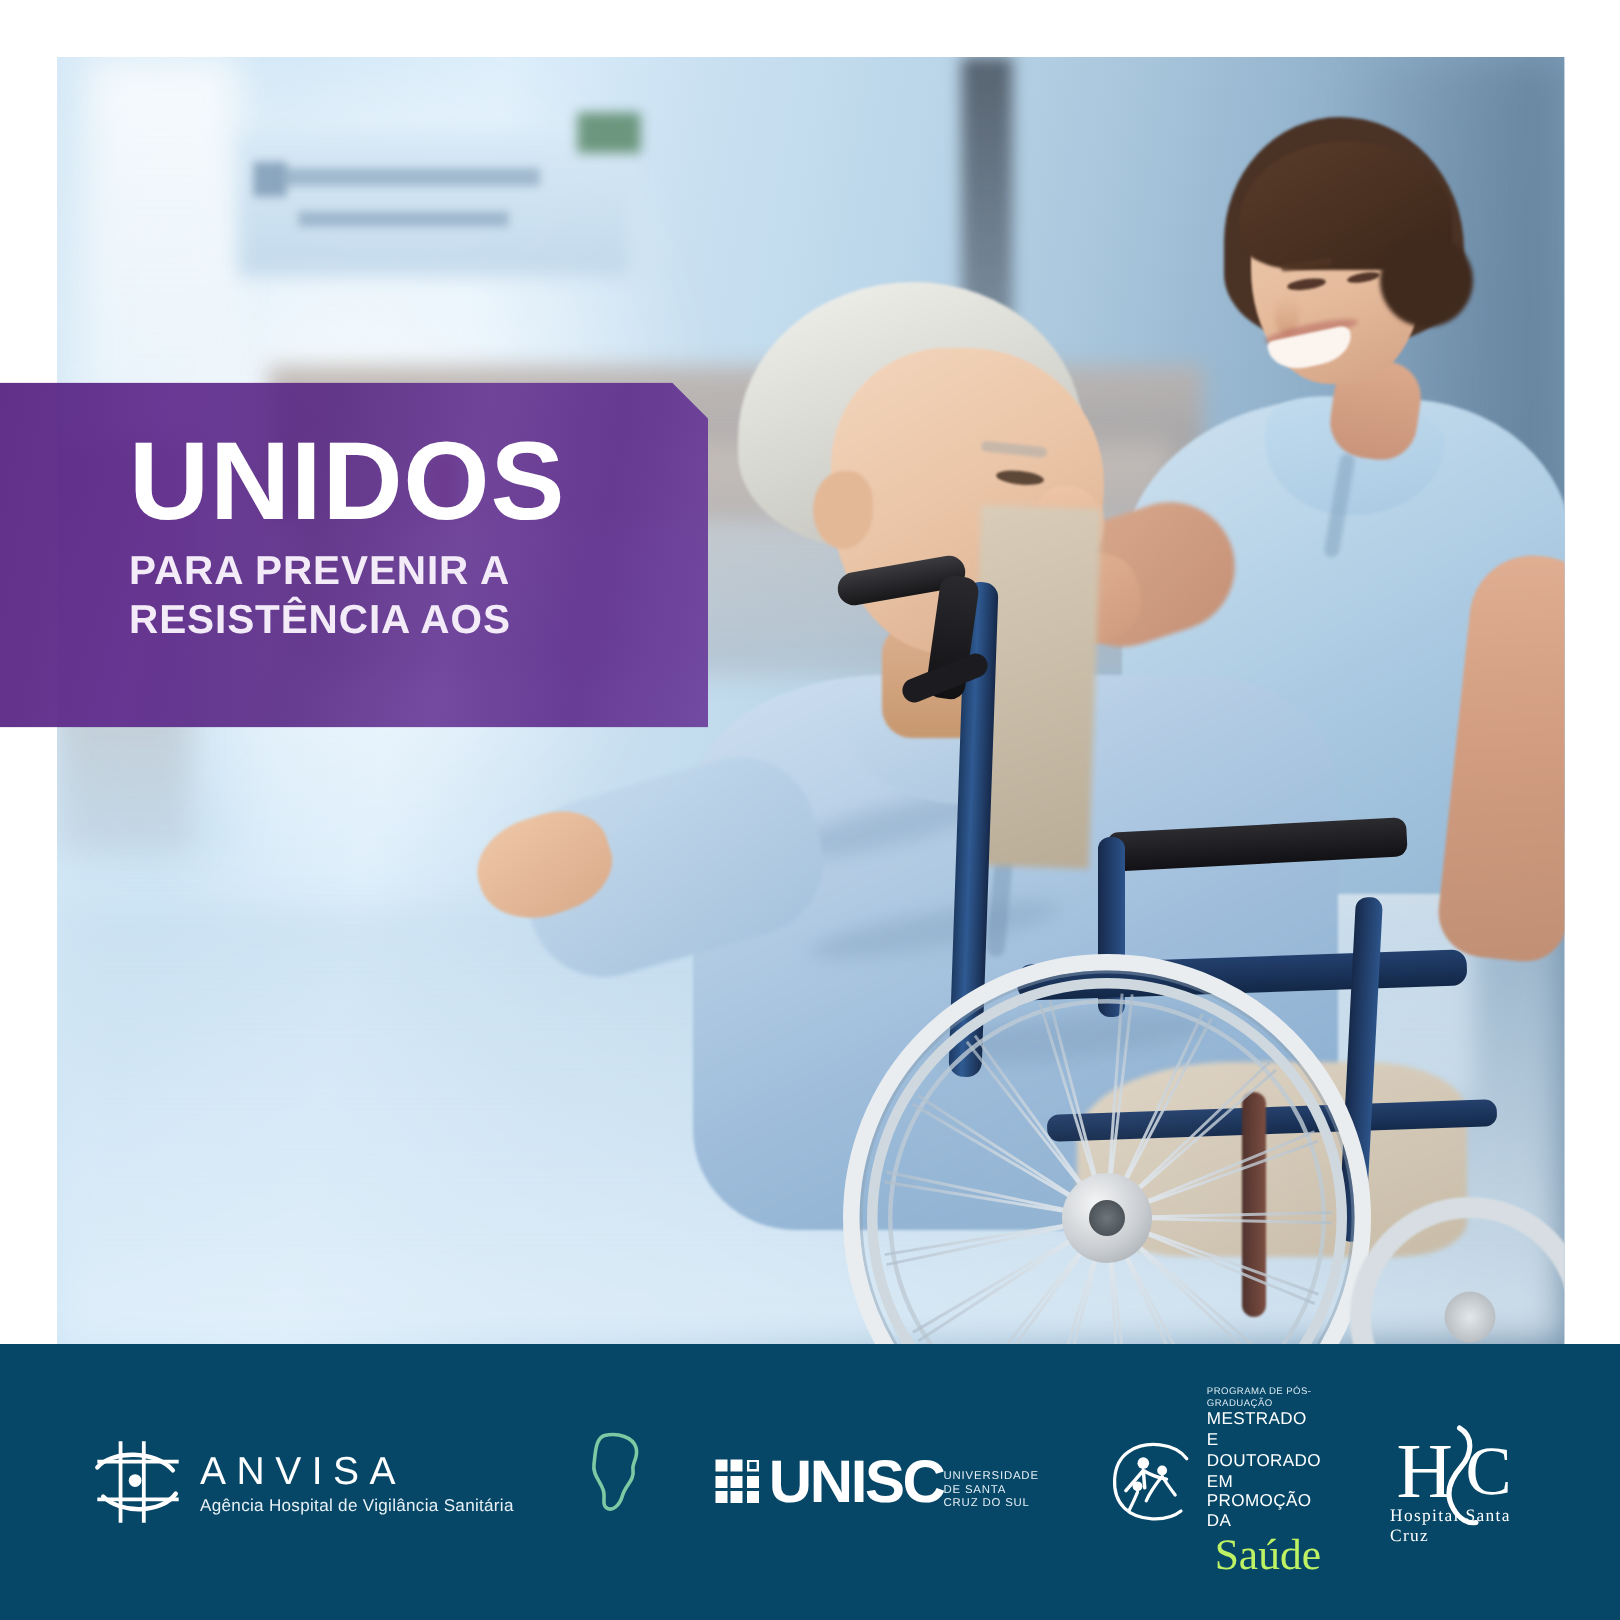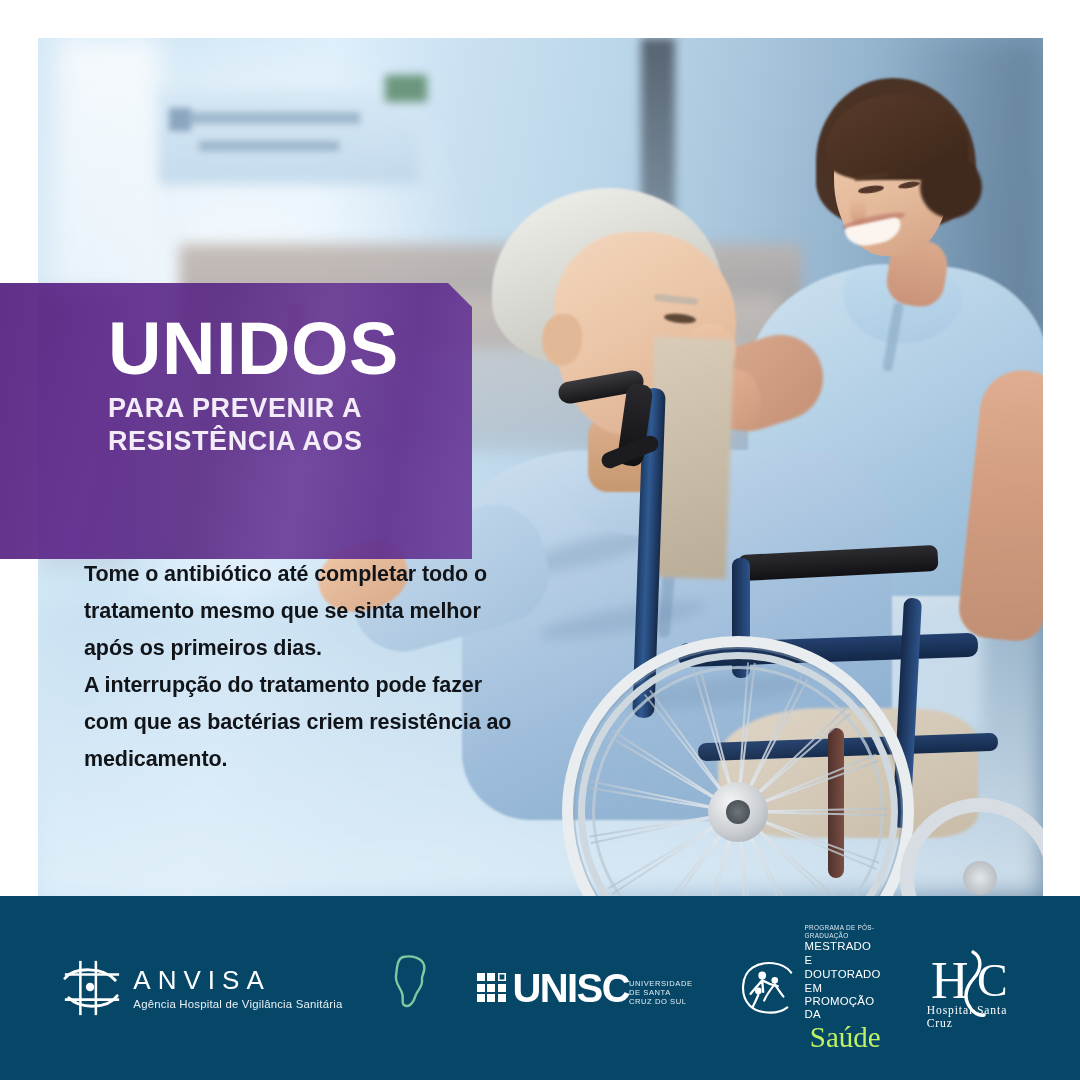--- a/index.html
+++ b/index.html
@@ -487,34 +487,33 @@
     background: radial-gradient(circle, #e3e7ea, #a8aeb4);
     border-radius: 50%;
   }
 
   
   .banner {
     position: absolute;
     left: 0;
     top: 255px;
     width: 472px;
-    height: 276px;
+    height: 230px;
     background:
       linear-gradient(100deg,
         rgba(86,36,128,.94) 0%,
         rgba(95,42,140,.93) 22%,
         rgba(88,40,132,.90) 44%,
         rgba(103,56,150,.90) 64%,
         rgba(96,48,142,.93) 82%,
         rgba(108,62,156,.92) 100%);
     -webkit-clip-path: polygon(0 0, calc(100% - 24px) 0, 100% 24px, 100% 100%, 0 100%);
     clip-path: polygon(0 0, calc(100% - 24px) 0, 100% 24px, 100% 100%, 0 100%);
     box-sizing: border-box;
-    padding: 30px 0 0 108px;
-    margin-top: 28px;
+    padding: 30px 0 0 86px;
   }
   .headline {
     color: #ffffff;
     font-size: 74px;
     font-weight: 700;
     letter-spacing: 0.5px;
     line-height: 0.96;
     margin: 0 0 8px 0;
   }
   .subhead {
@@ -780,24 +779,20 @@
   </div>
 
   <div class="banner">
     <h1 class="headline">UNIDOS</h1>
     <div class="subhead">
       <span>PARA PREVENIR A</span>
       <span>RESISTÊNCIA AOS</span>
     </div>
   </div>
 
-  <div class="body-copy">
-    <p>Tome o antibiótico até completar todo o tratamento mesmo que se sinta melhor após os primeiros dias.</p>
-    <p>A interrupção do tratamento pode fazer com que as bactérias criem resistência ao medicamento.</p>
-  </div>
 
   <div class="footer">
     <div class="logo-row">
 
       <div class="logo anvisa">
         <svg class="anvisa-mark" viewBox="0 0 64 64">
           <g stroke="#ffffff" stroke-width="2.6" fill="none">
             <line x1="20" y1="4" x2="20" y2="60"></line>
             <line x1="36" y1="4" x2="36" y2="60"></line>
             <line x1="4" y1="18" x2="60" y2="18"></line>

